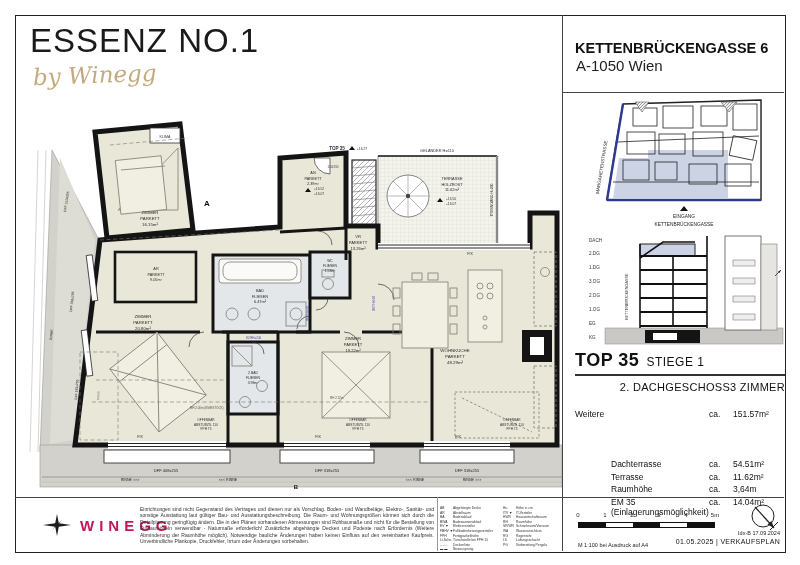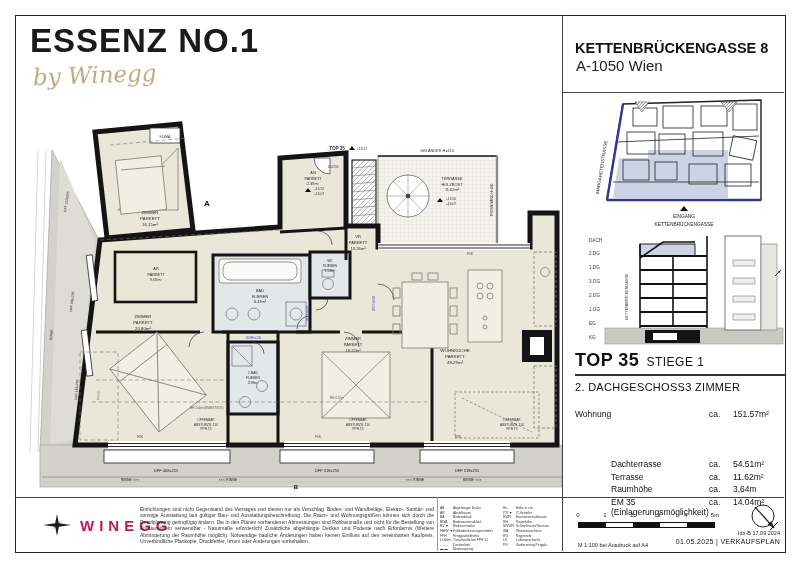--- a/index.html
+++ b/index.html
@@ -1,31 +1,31 @@
 <!DOCTYPE html>
 <html><head>
 <meta charset="utf-8">
 <style>
   html,body{margin:0;padding:0;background:#fff;}
   body{width:800px;height:565px;position:relative;font-family:"Liberation Sans",sans-serif;color:#111;}
   .abs{position:absolute;}
   #sheet{left:15px;top:15px;width:769px;height:536px;border:1px solid #222;background:#fff;}
   
-  #title{left:30px;top:22px;font-size:33px;font-weight:700;letter-spacing:1px;color:#1a1a1a;text-align:right;}
+  #title{left:30px;top:22px;font-size:33px;font-weight:400;letter-spacing:1px;color:#1a1a1a;text-align:right;}
   #byline{left:33px;top:62px;font-family:"DejaVu Serif",serif;font-style:italic;font-size:23px;color:#c3ab7f;transform:rotate(-2deg);}
   #addr1{left:575px;top:40px;font-size:14.5px;font-weight:bold;color:#111;}
   #addr2{left:576px;top:57px;font-size:15px;color:#222;}
   .vline{width:1px;background:#444;}
   .hline{height:1px;background:#444;}
   
   #unit{left:575px;top:350px;width:210px;}
   #unit .toprow{display:flex;align-items:baseline;gap:7px;border-bottom:2px solid #333;padding-bottom:3px;}
   #unit .topname{font-size:18px;font-weight:bold;letter-spacing:0.5px;}
   #unit .stiege{font-size:12px;letter-spacing:0.5px;}
-  #unit .floorrow{display:flex;justify-content:flex-start;font-size:11px;margin-top:5px;letter-spacing:0.3px;}
+  #unit .floorrow{display:flex;justify-content:flex-end;font-size:11px;margin-top:5px;letter-spacing:0.3px;}
   #unit .arearow{display:flex;font-size:8.5px;margin-top:3px;}
   #unit .arearow .lbl{flex:1;}
   #unit .arearow .ca{width:24px;}
   #unit .arearow .val{width:52px;text-align:left;}
   #unit #wohnrow{margin-top:16px;}
   #unit #details{margin-top:40px;margin-left:36px;}
   #unit #details .arearow{margin-top:2.5px;}
   #winegg{left:42px;top:512px;display:flex;align-items:center;gap:8px;}
   #winegg .word{font-size:15px;font-weight:bold;letter-spacing:5px;color:#be185d;}
   #disclaimer{left:140px;top:506px;width:294px;font-size:5px;line-height:6.4px;text-align:justify;color:#333;}
@@ -47,21 +47,21 @@
   
   svg text{font-family:"Liberation Sans",sans-serif;}
 </style>
 </head>
 <body>
 
 <div class="abs" id="sheet"></div>
 
 <div class="abs" id="title">ESSENZ NO.1</div>
 <div class="abs" id="byline">by Winegg</div>
-<div class="abs" id="addr1">KETTENBRÜCKENGASSE 8</div>
+<div class="abs" id="addr1">KETTENBRÜCKENGASSE 6</div>
 <div class="abs" id="addr2">A-1050 Wien</div>
 
 <div class="abs vline" style="left:562px;top:15px;height:536px;"></div>
 <div class="abs hline" style="left:562px;top:92px;width:222px;"></div>
 <div class="abs hline" style="left:15px;top:497px;width:769px;"></div>
 <div class="abs vline" style="left:437px;top:497px;height:54px;background:#999;"></div>
 
 <svg class="abs" style="left:15px;top:100px;" width="547" height="397" viewBox="15 100 547 397">
   <defs>
     <pattern id="tgrid" width="4" height="4" patternUnits="userSpaceOnUse">
@@ -464,21 +464,21 @@
 <div class="abs" id="unit">
   <div class="toprow">
     <span class="topname">TOP 35</span>
     <span class="stiege">STIEGE 1</span>
   </div>
   <div class="floorrow">
     <span>2. DACHGESCHOSS</span>
     <span>3 ZIMMER</span>
   </div>
   <div class="arearow" id="wohnrow">
-    <span class="lbl">Wohnung</span>
+    <span class="lbl">Weitere</span>
     <span class="ca">ca.</span>
     <span class="val">151.57m²</span>
   </div>
   <div id="details">
     <div class="arearow">
       <span class="lbl">Dachterrasse</span>
       <span class="ca">ca.</span>
       <span class="val">54.51m²</span>
     </div>
 

